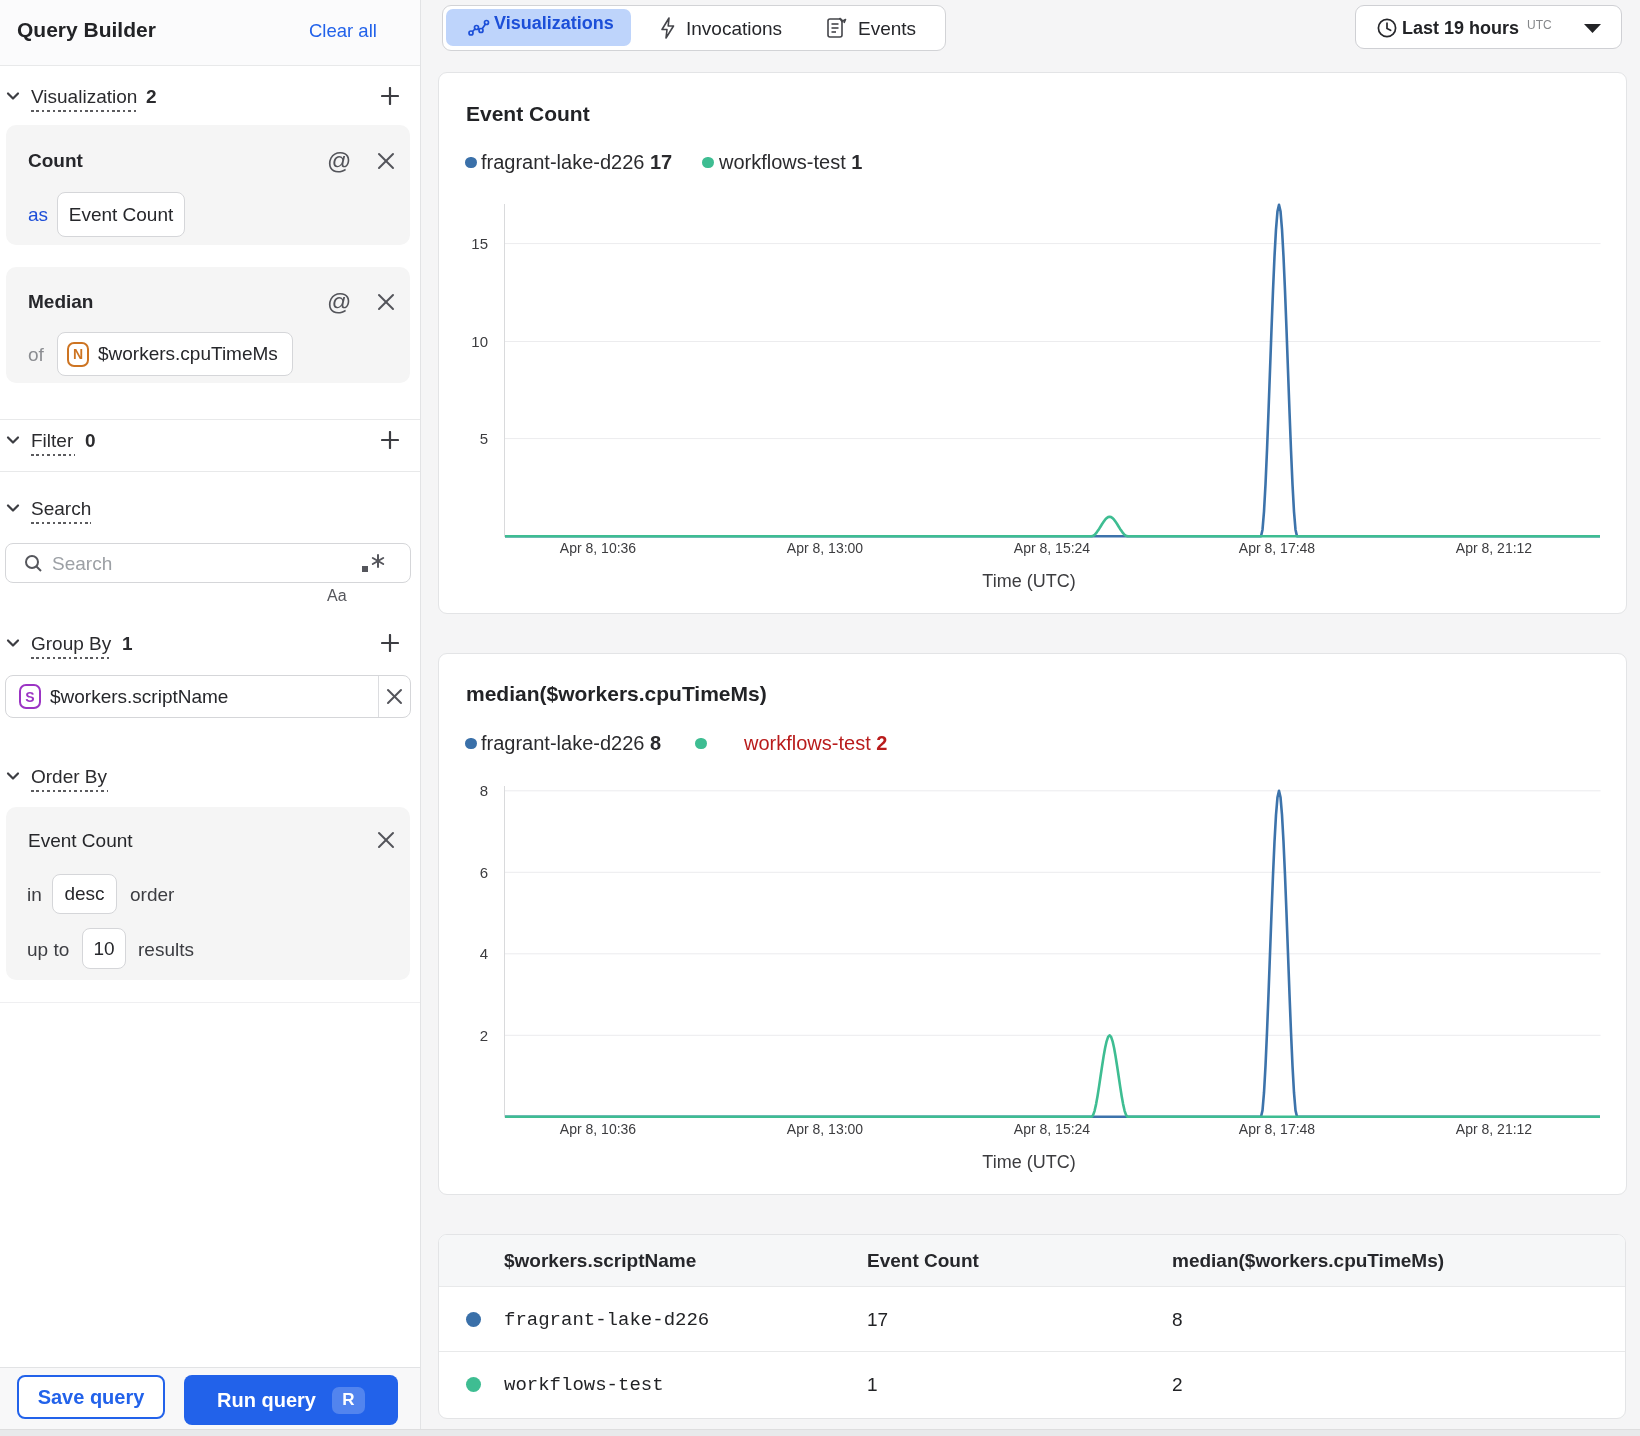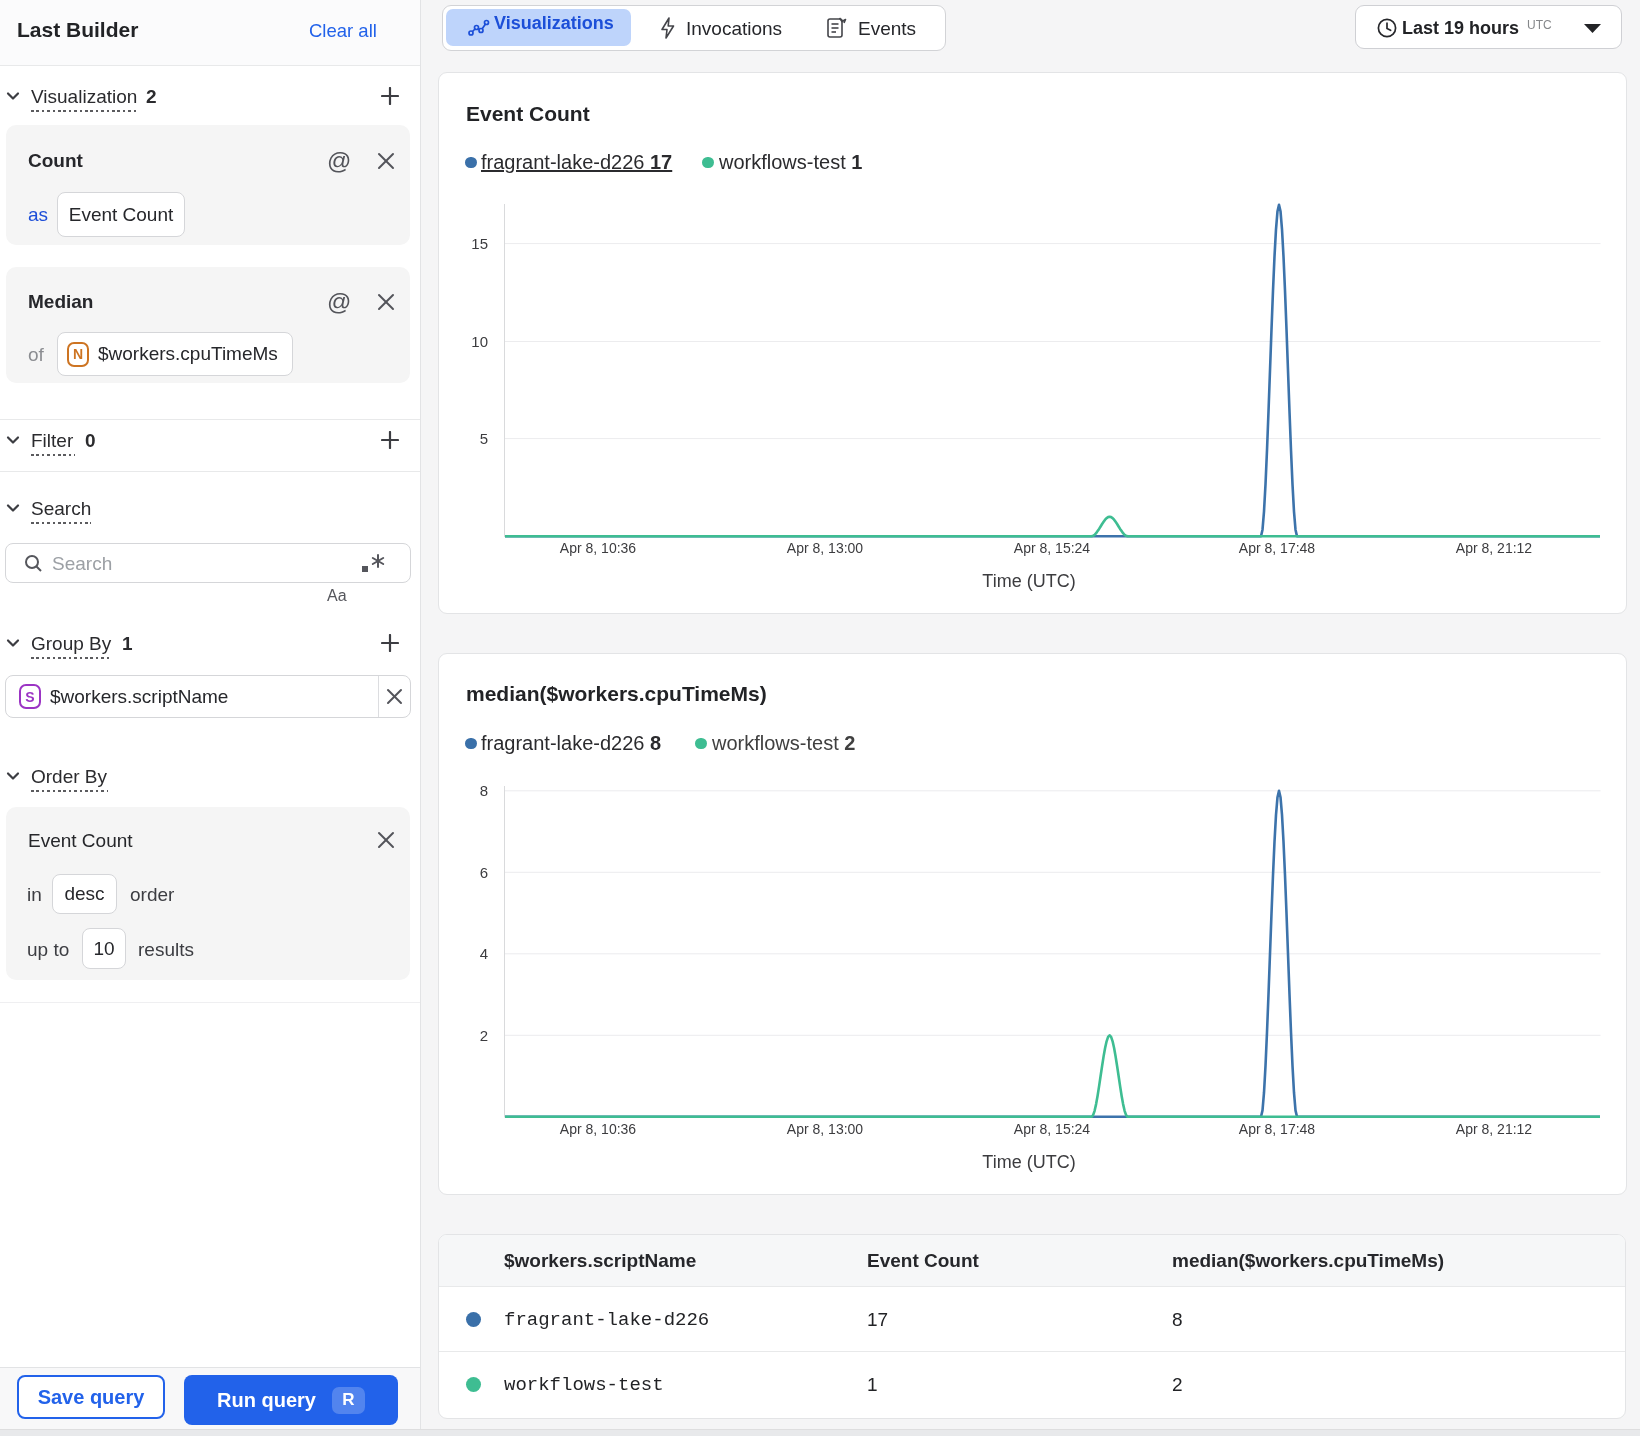--- a/index.html
+++ b/index.html
@@ -15,21 +15,21 @@
   .xicon line { stroke:#53545a; stroke-width:2; stroke-linecap:round; }
   .plus line { stroke:#3c3d42; stroke-width:2.2; stroke-linecap:round; }
   .chev path { stroke:#3c3d42; stroke-width:2.2; fill:none; stroke-linecap:round; stroke-linejoin:round; }
   svg text { font-family:"Liberation Sans", sans-serif; }
 </style>
 </head>
 <body>
 
 <div class="abs" style="left:0;top:0;width:421px;height:1436px;background:#fff;border-right:1px solid #e2e3e5;"></div>
 <div class="abs" style="left:0;top:0;width:420px;height:66px;background:#fbfbfc;border-bottom:1px solid #e8e9ea;"></div>
-<div class="abs" style="left:17px;top:18px;font-size:21px;font-weight:700;color:#222326;">Last Builder</div>
+<div class="abs" style="left:17px;top:18px;font-size:21px;font-weight:700;color:#222326;">Query Builder</div>
 <div class="abs" style="left:309px;top:20px;font-size:18.5px;color:#2262ea;">Clear all</div>
 
 <svg class="abs chev" style="left:6px;top:91px;" width="14" height="10">
     <path d="M2,2.5 L7,7.5 L12,2.5"></path>
   </svg>
 <div class="abs hdr" style="left:31px;top:86px;">Visualization</div>
 <div class="abs dotted" style="left:31px;top:109.5px;width:108px;"></div>
 <div class="abs cnt" style="left:146px;top:86px;">2</div>
 <svg class="abs plus" style="left:381px;top:87px;" width="18" height="18">
     <line x1="9" y1="1" x2="9" y2="17"></line>
@@ -175,21 +175,21 @@
 </svg>
 <div class="abs" style="left:1402px;top:18px;font-size:18px;font-weight:700;color:#222326;">Last 19 hours</div>
 <div class="abs" style="left:1527px;top:18px;font-size:12px;color:#85878a;">UTC</div>
 <svg class="abs" style="left:1583px;top:23px;" width="19" height="11">
     <path d="M1,1 L18,1 L9.5,10 Z" fill="#222326"></path>
   </svg>
 
 <div class="abs" style="left:438px;top:72px;width:1189px;height:542px;background:#fff;border:1px solid #e3e4e6;border-radius:9px;"></div>
 <div class="abs" style="left:466px;top:102px;font-size:21px;font-weight:700;color:#222326;">Event Count</div>
 <span class="abs" style="left:465px;top:156.5px;width:11.5px;height:11.5px;border-radius:50%;background:#3a70a9;"></span>
-<div class="abs" style="left:481px;top:151px;font-size:20px;color:#2b2b2e;text-decoration:underline;">fragrant-lake-d226 <b>17</b></div>
+<div class="abs" style="left:481px;top:151px;font-size:20px;color:#2b2b2e;">fragrant-lake-d226 <b>17</b></div>
 <span class="abs" style="left:702px;top:156.5px;width:11.5px;height:11.5px;border-radius:50%;background:#3ebd92;"></span>
 <div class="abs" style="left:719px;top:151px;font-size:20px;color:#2b2b2e;">workflows-test <b>1</b></div>
 
 <svg class="abs" style="left:438px;top:72px;" width="1189" height="542" viewBox="438 72 1189 542">
   <g stroke="#ececee" stroke-width="1">
     <line x1="505" y1="243.6" x2="1600.5" y2="243.6"></line>
     <line x1="505" y1="341.5" x2="1600.5" y2="341.5"></line>
     <line x1="505" y1="438.6" x2="1600.5" y2="438.6"></line>
   </g>
   <line x1="504.5" y1="204" x2="504.5" y2="537" stroke="#d9dadc" stroke-width="1"></line>
@@ -208,21 +208,21 @@
     <text x="1494" y="553">Apr 8, 21:12</text>
   </g>
   <text x="1029" y="587" font-size="18" fill="#3c3c3f" text-anchor="middle">Time (UTC)</text>
 </svg>
 
 <div class="abs" style="left:438px;top:653px;width:1189px;height:542px;background:#fff;border:1px solid #e3e4e6;border-radius:9px;"></div>
 <div class="abs" style="left:466px;top:682px;font-size:21px;font-weight:700;color:#222326;">median($workers.cpuTimeMs)</div>
 <span class="abs" style="left:465px;top:737.5px;width:11.5px;height:11.5px;border-radius:50%;background:#3a70a9;"></span>
 <div class="abs" style="left:481px;top:732px;font-size:20px;color:#2b2b2e;">fragrant-lake-d226 <b>8</b></div>
 <span class="abs" style="left:695px;top:737.5px;width:11.5px;height:11.5px;border-radius:50%;background:#3ebd92;"></span>
-<div class="abs" style="left:712px;top:732px;font-size:20px;color:#404040;text-align:center;">workflows-test <b>2</b></div>
+<div class="abs" style="left:744px;top:732px;font-size:20px;color:#b91c1c;text-align:center;">workflows-test <b>2</b></div>
 
 <svg class="abs" style="left:438px;top:653px;" width="1189" height="542" viewBox="438 653 1189 542">
   <g stroke="#ececee" stroke-width="1">
     <line x1="505" y1="790.8" x2="1600.5" y2="790.8"></line>
     <line x1="505" y1="872.3" x2="1600.5" y2="872.3"></line>
     <line x1="505" y1="953.8" x2="1600.5" y2="953.8"></line>
     <line x1="505" y1="1035.3" x2="1600.5" y2="1035.3"></line>
   </g>
   <line x1="504.5" y1="786" x2="504.5" y2="1117.5" stroke="#d9dadc" stroke-width="1"></line>
   <g font-size="15" fill="#3c3c3f" text-anchor="end">

